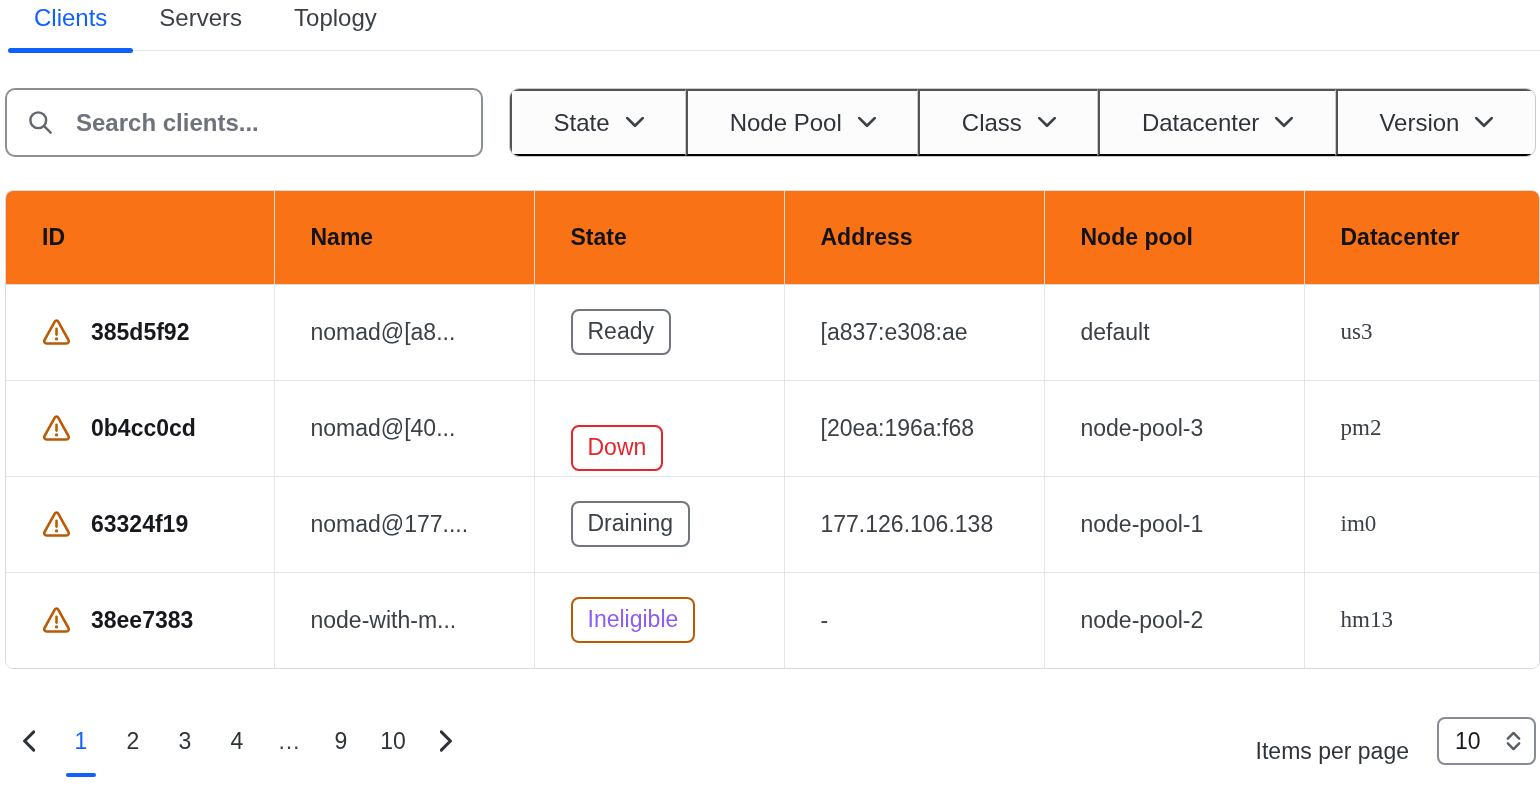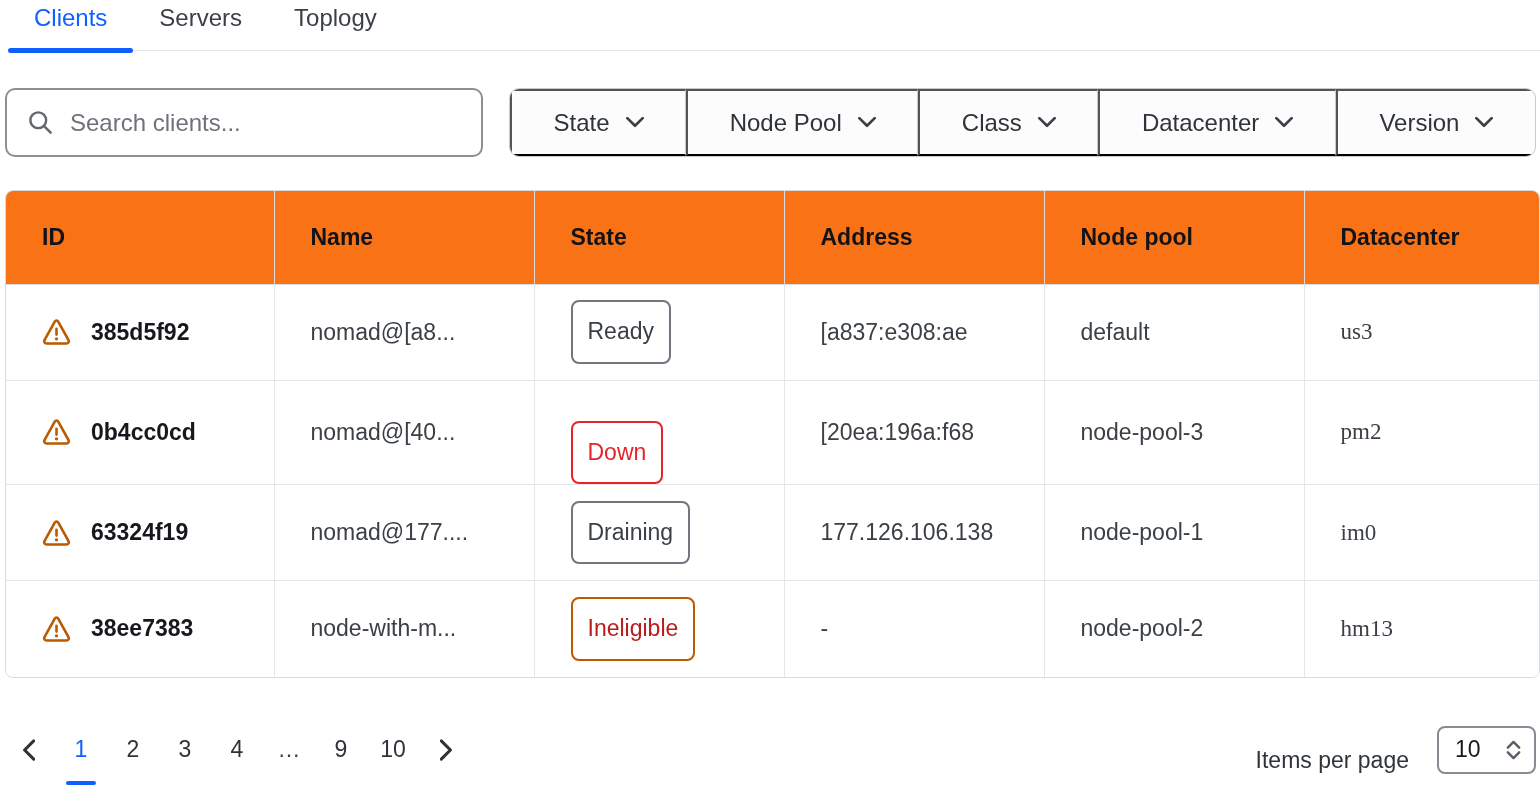--- a/index.html
+++ b/index.html
@@ -53,23 +53,24 @@
     background: #fff;
     flex-shrink: 0;
   }
   .searchbox svg { flex-shrink: 0; }
   .searchbox input {
     border: none;
     outline: none;
     font-family: inherit;
     font-size: 24px;
     color: #3b4046;
-    margin-left: 16px;
+    margin-left: 22px;
     width: 100%;
     background: transparent;
+    font-weight: bold;
   }
   .searchbox input::placeholder { color: #6e727a; opacity: 1; }
 
   .filter-group {
     display: flex;
     flex: 1;
     height: 69px;
     border: 1px solid #c7cace;
     border-radius: 10px;
     background: #fcfcfd;
@@ -140,29 +141,29 @@
   .id-link {
     color: #16181d;
     font-weight: 600;
     text-underline-offset: 6px;
     text-decoration-thickness: 2px;
     cursor: pointer;
   }
 
   .badge {
     display: inline-block;
-    padding: 16px 15px;
+    padding: 7px 15px;
     border-radius: 8px;
     font-size: 23px;
     line-height: 1.2;
     background: #fff;
   }
   .badge-neutral { border: 2px solid #71767f; color: #3b4046; }
   .badge-critical { border: 2px solid #e5252b; color: #e5252b; margin-top: 40px; }
-  .badge-warning { border: 2px solid #bb5a00; color: #b91c1c; }
+  .badge-warning { border: 2px solid #bb5a00; color: #8b5cf6; }
 
   
   .pagination {
     display: flex;
     align-items: center;
     margin: 44px 4px 0 8px;
     height: 56px;
   }
   .page-range { flex: 1; font-size: 23px; color: #2f333a; }
   .pager {

